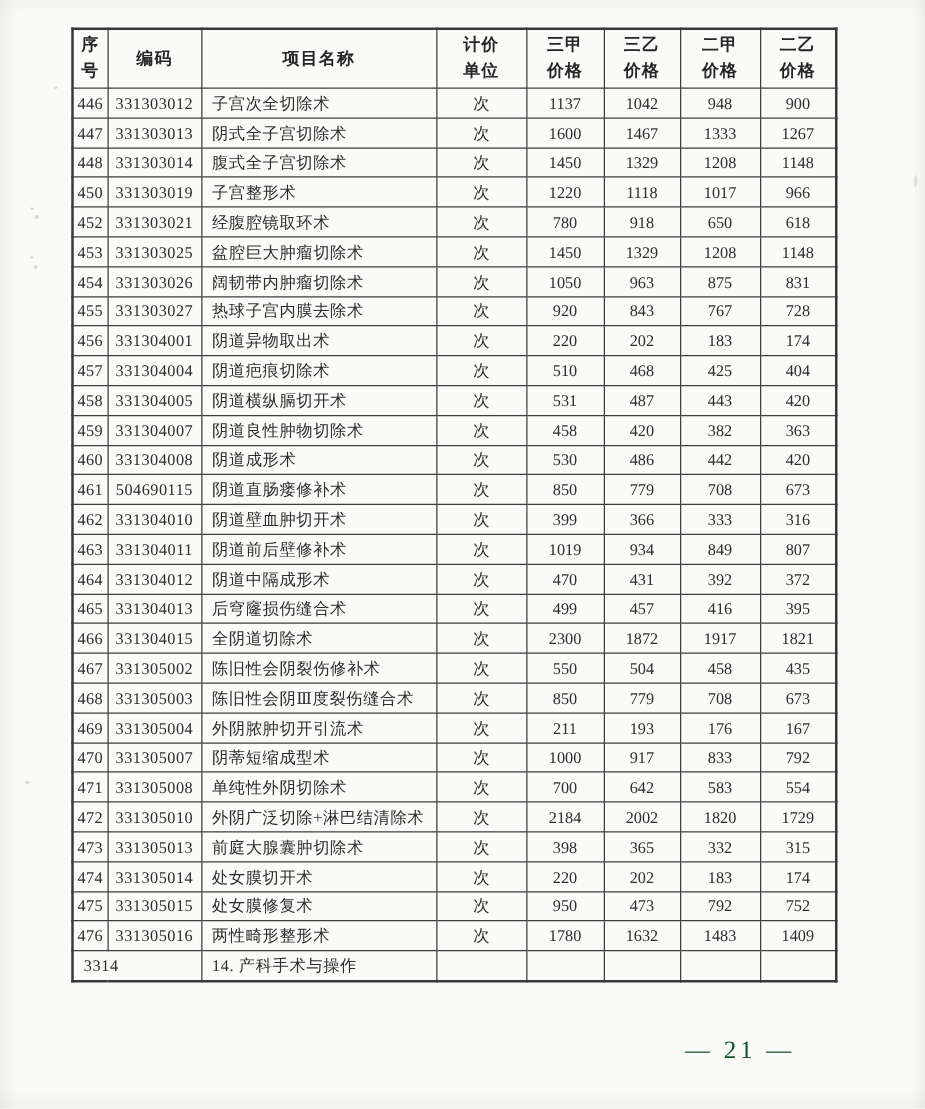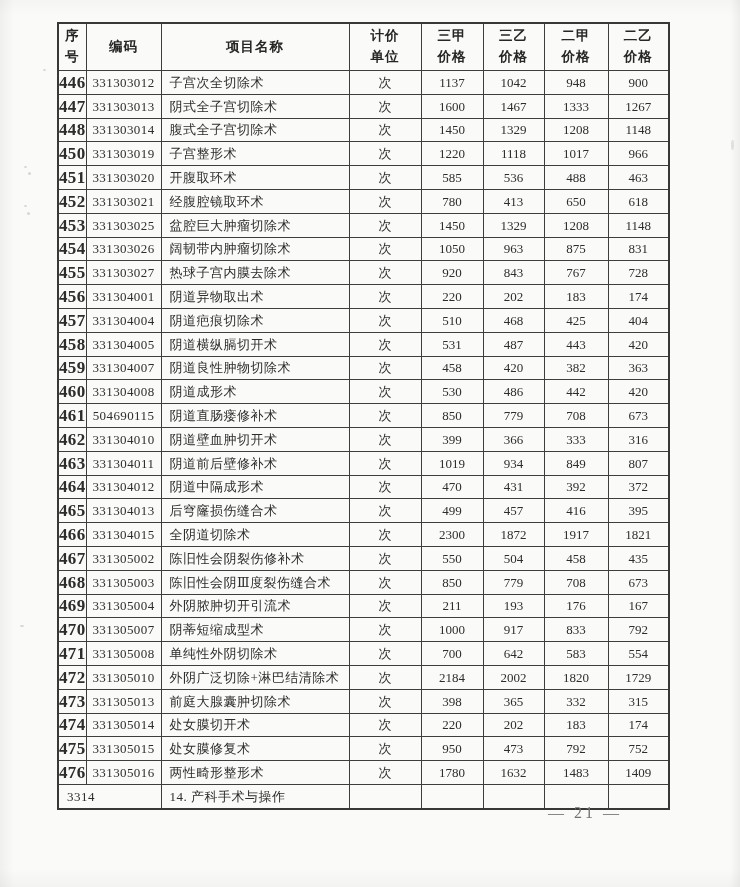--- a/index.html
+++ b/index.html
@@ -59,36 +59,35 @@
   }
   .price-table td.cell-name,
   .price-table td.cell-section-seq,
   .price-table td.cell-section-title {
     text-align: left;
     padding-left: 8px;
     padding-right: 3px;
     letter-spacing: 0.5px;
   }
   .price-table td.cell-seq {
-    font-size: 17px;
+    font-size: 13px;
     letter-spacing: 0.3px;
-    font-weight: bold;
   }
   .price-table td.cell-code {
     letter-spacing: 0.4px;
   }
   .page-number {
     position: absolute;
     left: 548px;
-    top: 804px;
+    top: 829px;
     width: 140px;
-    font-size: 16px;
+    font-size: 20px;
     letter-spacing: 3px;
     text-align: left;
-    color: #737373;
+    color: #14532d;
     white-space: nowrap;
   }
   
   .speck {
     position: absolute;
     background: rgba(110,110,115,0.25);
     border-radius: 50%;
     filter: blur(0.6px);
     pointer-events: none;
   }
@@ -169,36 +168,26 @@
         <td class="cell-seq">450</td>
         <td class="cell-code">331303019</td>
         <td class="cell-name">子宫整形术</td>
         <td class="cell-unit">次</td>
         <td class="cell-price-3a">1220</td>
         <td class="cell-price-3b">1118</td>
         <td class="cell-price-2a">1017</td>
         <td class="cell-price-2b">966</td>
       </tr>
       <tr>
-        <td class="cell-seq">451</td>
-        <td class="cell-code">331303020</td>
-        <td class="cell-name">开腹取环术</td>
-        <td class="cell-unit">次</td>
-        <td class="cell-price-3a">585</td>
-        <td class="cell-price-3b">536</td>
-        <td class="cell-price-2a">488</td>
-        <td class="cell-price-2b">463</td>
-      </tr>
-      <tr>
         <td class="cell-seq">452</td>
         <td class="cell-code">331303021</td>
         <td class="cell-name">经腹腔镜取环术</td>
         <td class="cell-unit">次</td>
         <td class="cell-price-3a">780</td>
-        <td class="cell-price-3b">413</td>
+        <td class="cell-price-3b">918</td>
         <td class="cell-price-2a">650</td>
         <td class="cell-price-2b">618</td>
       </tr>
       <tr>
         <td class="cell-seq">453</td>
         <td class="cell-code">331303025</td>
         <td class="cell-name">盆腔巨大肿瘤切除术</td>
         <td class="cell-unit">次</td>
         <td class="cell-price-3a">1450</td>
         <td class="cell-price-3b">1329</td>

